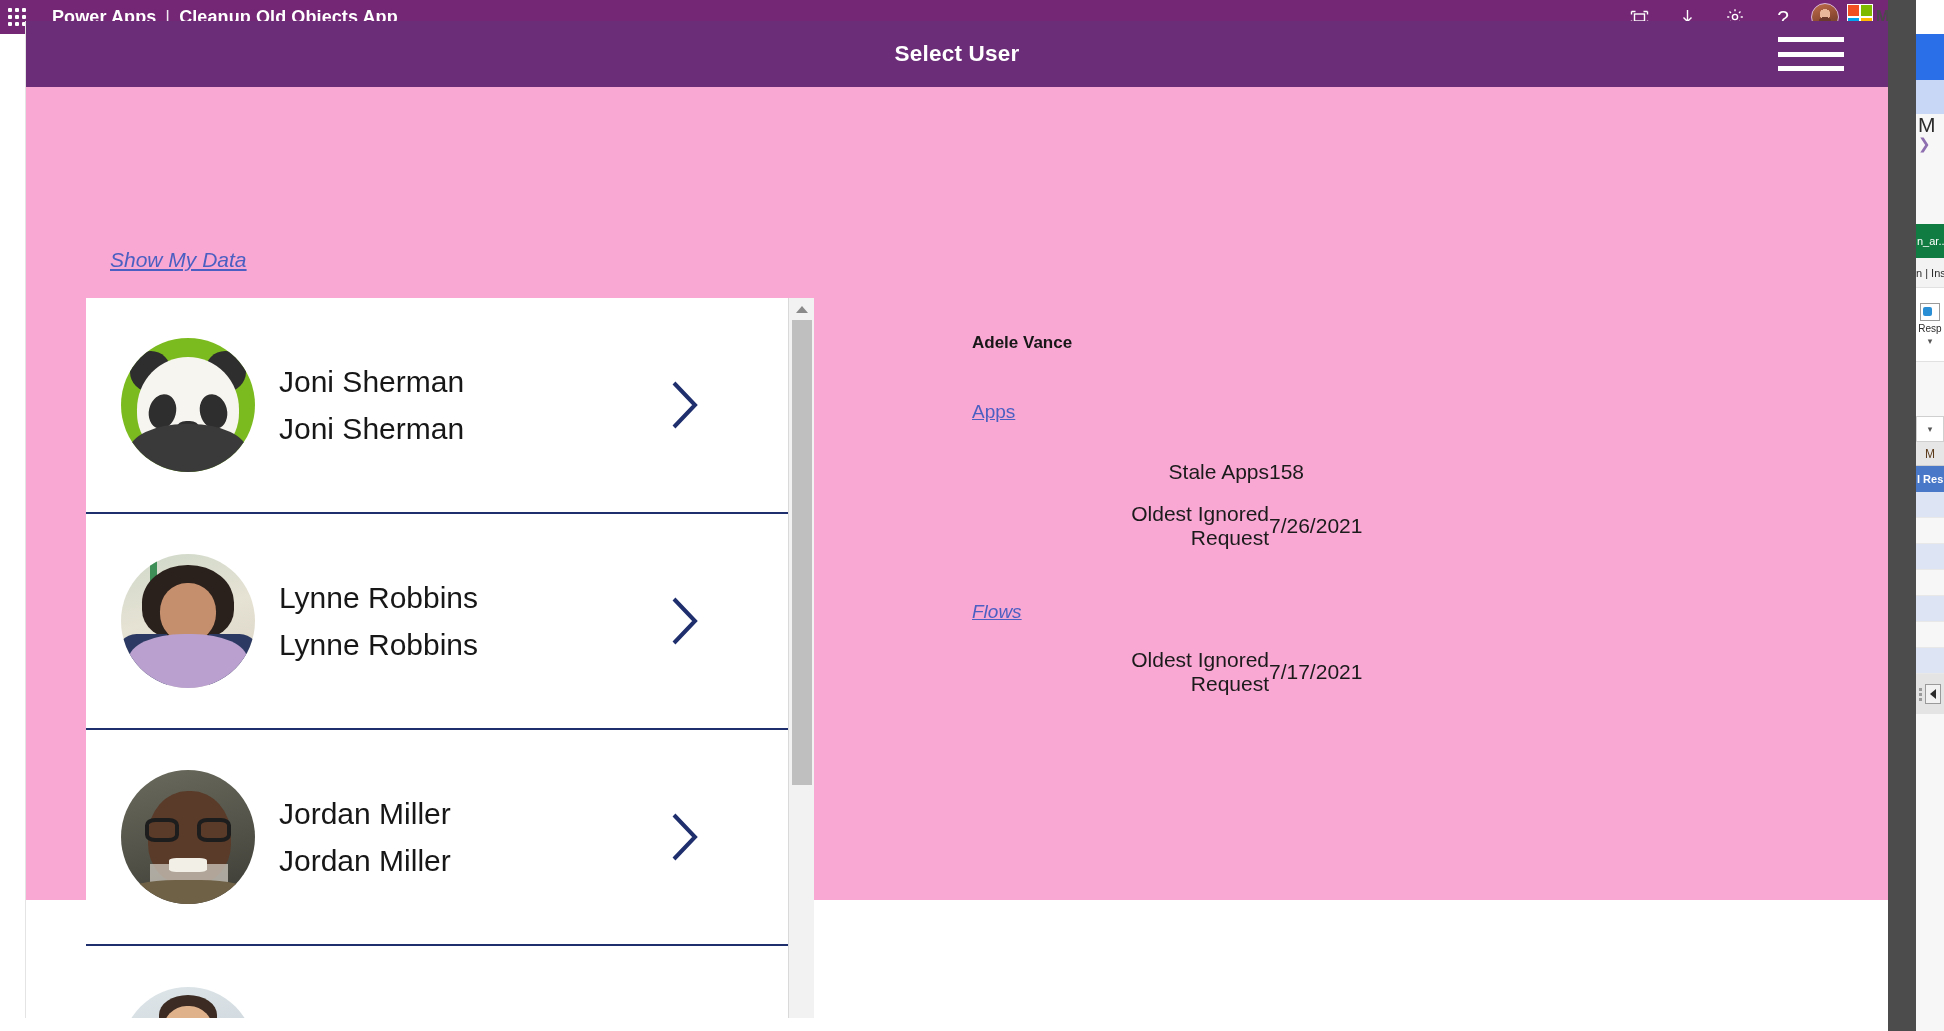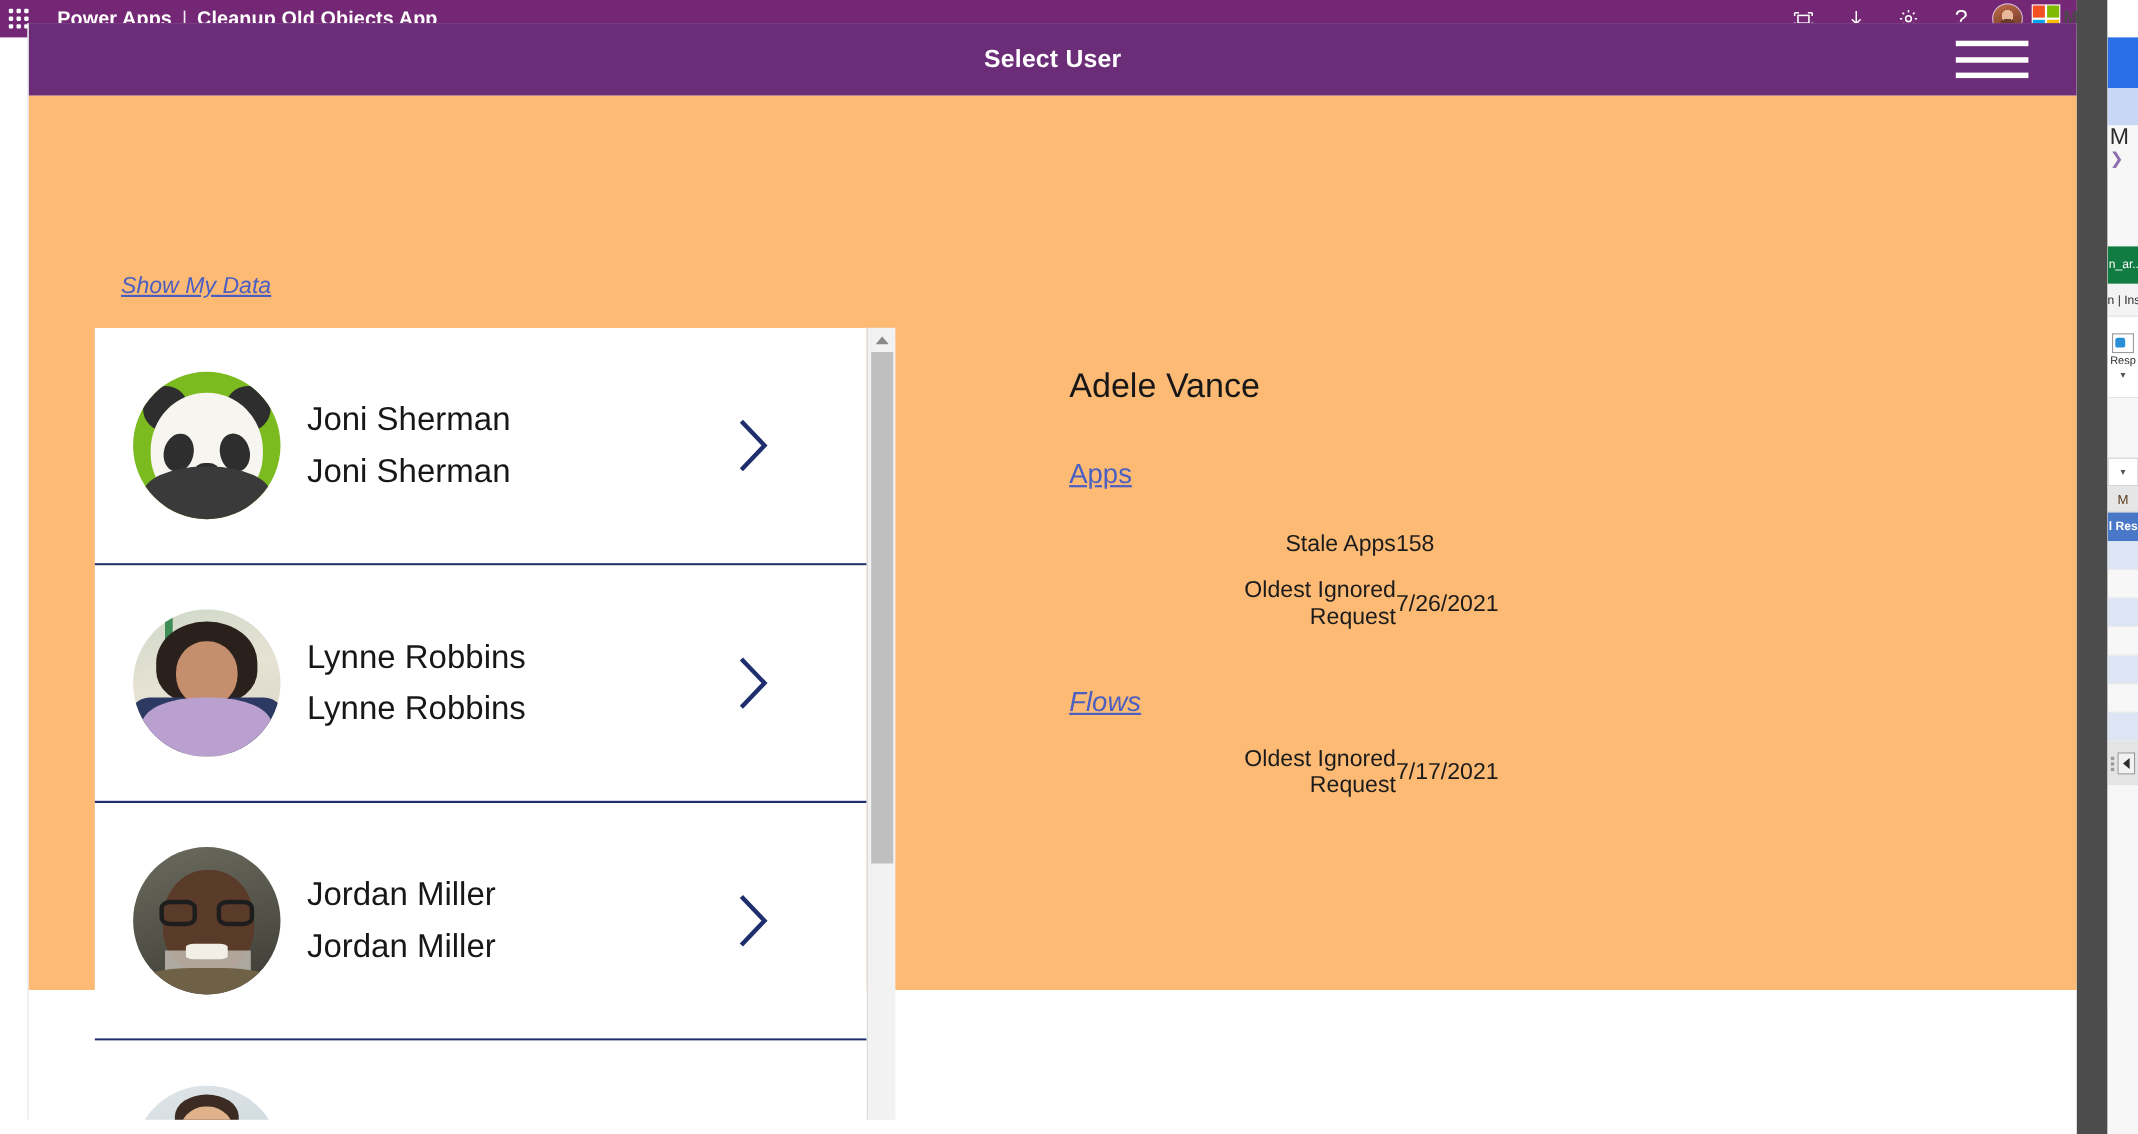--- a/index.html
+++ b/index.html
@@ -89,21 +89,21 @@
     color: #ffffff; font-size: 22.5px; font-weight: bold; letter-spacing: .2px;
   }
   .hamburger {
     position: absolute; right: 44px; top: 50%; transform: translateY(-50%);
     width: 66px; height: 34px;
     display: flex; flex-direction: column; justify-content: space-between;
     cursor: pointer;
   }
   .hamburger i { display: block; width: 100%; height: 5px; background: #ffffff; }
 
-  .app-body { position: relative; width: 100%; height: 813px; background: #fdba74; }
+  .app-body { position: relative; width: 100%; height: 813px; background: #f9a8d4; }
 
   
   .show-my-data {
     position: absolute; left: 84px; top: 161px;
     font-size: 21px; font-style: italic; color: #4a5fc1;
     text-decoration: underline; cursor: pointer; white-space: nowrap;
   }
 
   
   .gallery {
@@ -200,24 +200,24 @@
   .g-arrow .tri { width: 0; height: 0; border-left: 6px solid transparent; border-right: 6px solid transparent; }
   .g-arrow.up .tri { border-bottom: 7px solid #8a8a8a; }
   .g-track { flex: 1 1 auto; width: 26px; position: relative; }
   .g-thumb {
     position: absolute; left: 3px; top: 0; width: 20px; height: 465px;
     background: #bfbfbf; cursor: grab;
   }
 
   
   .detail { position: absolute; left: 946px; top: 246px; width: 760px; }
-  .detail-name { font-size: 31px; font-weight: normal; color: #171717; }
+  .detail-name { font-size: 17px; font-weight: bold; color: #171717; }
   .detail-link {
     display: inline-block; margin-top: 48px;
-    font-size: 25px; color: #4a5fc1; text-decoration: underline; cursor: pointer;
+    font-size: 19px; color: #4a5fc1; text-decoration: underline; cursor: pointer;
   }
   .detail-link.italic { font-style: italic; }
   .detail-rows { margin-top: 22px; }
   .d-row { display: flex; align-items: center; height: 54px; text-align: right; }
   .d-label { width: 297px; font-size: 21px; color: #1b1b1b; padding-left: 82px; }
   .d-value { font-size: 21px; color: #1b1b1b; }
 
   
   .bg-darkstrip {
     position: absolute; left: 1888px; top: 0; width: 28px; height: 1031px;

